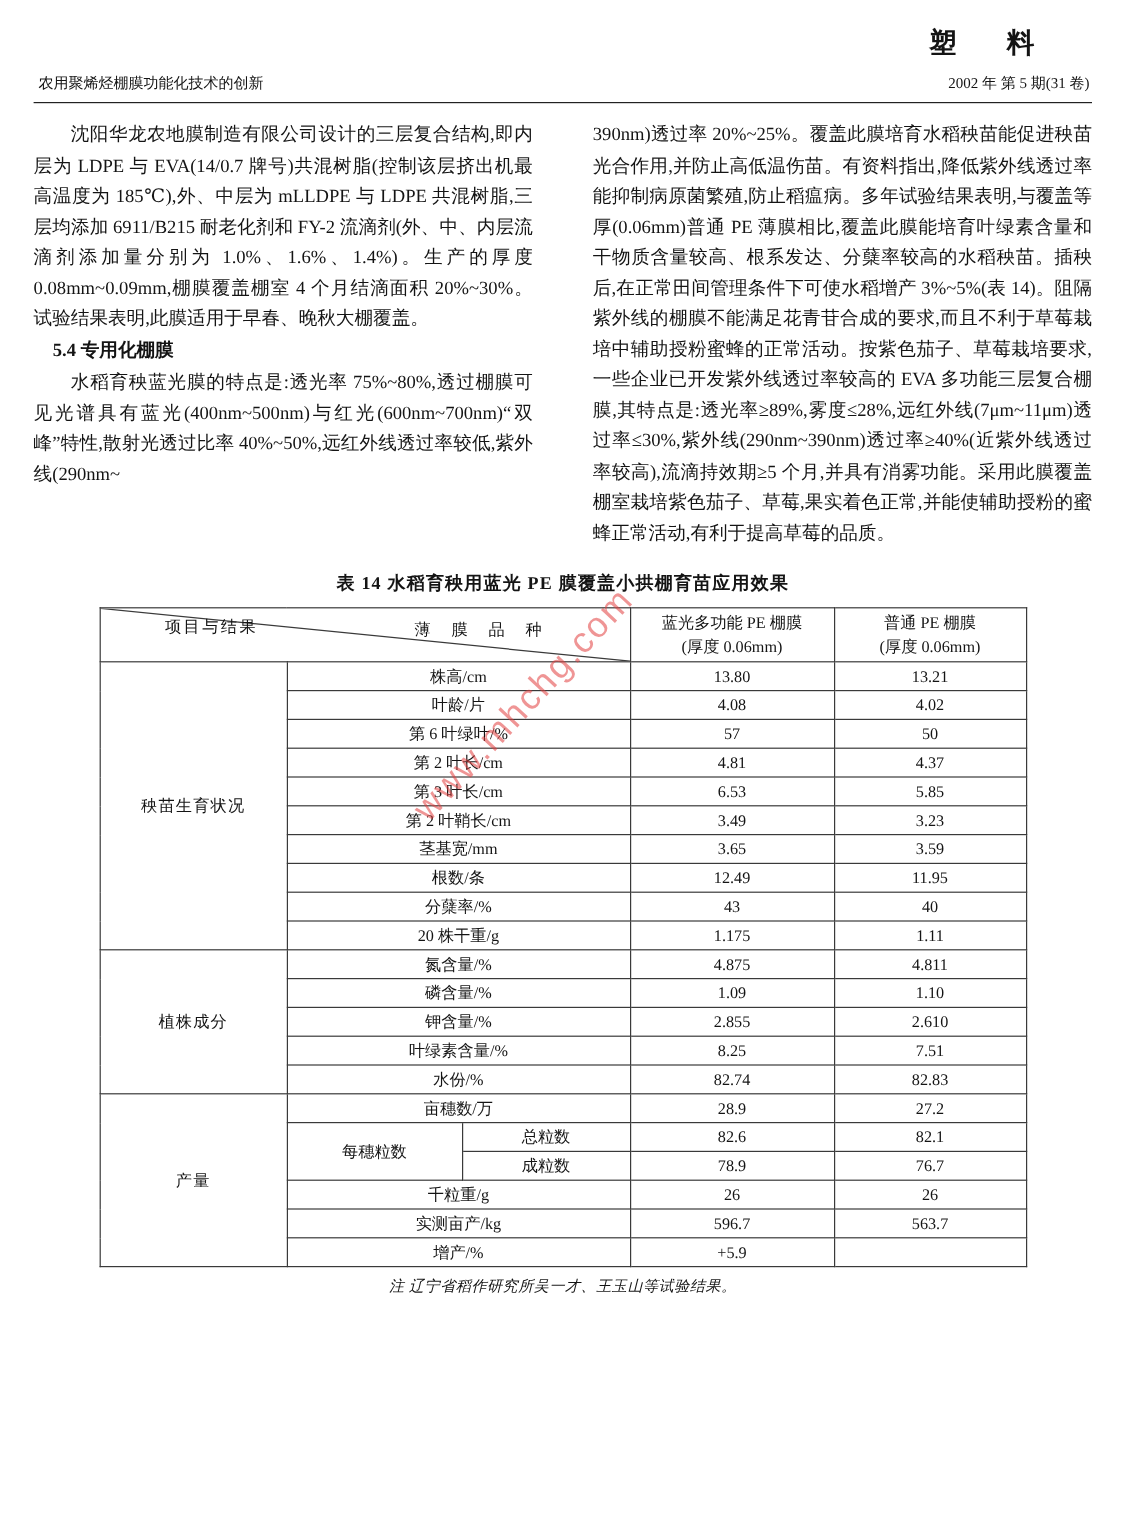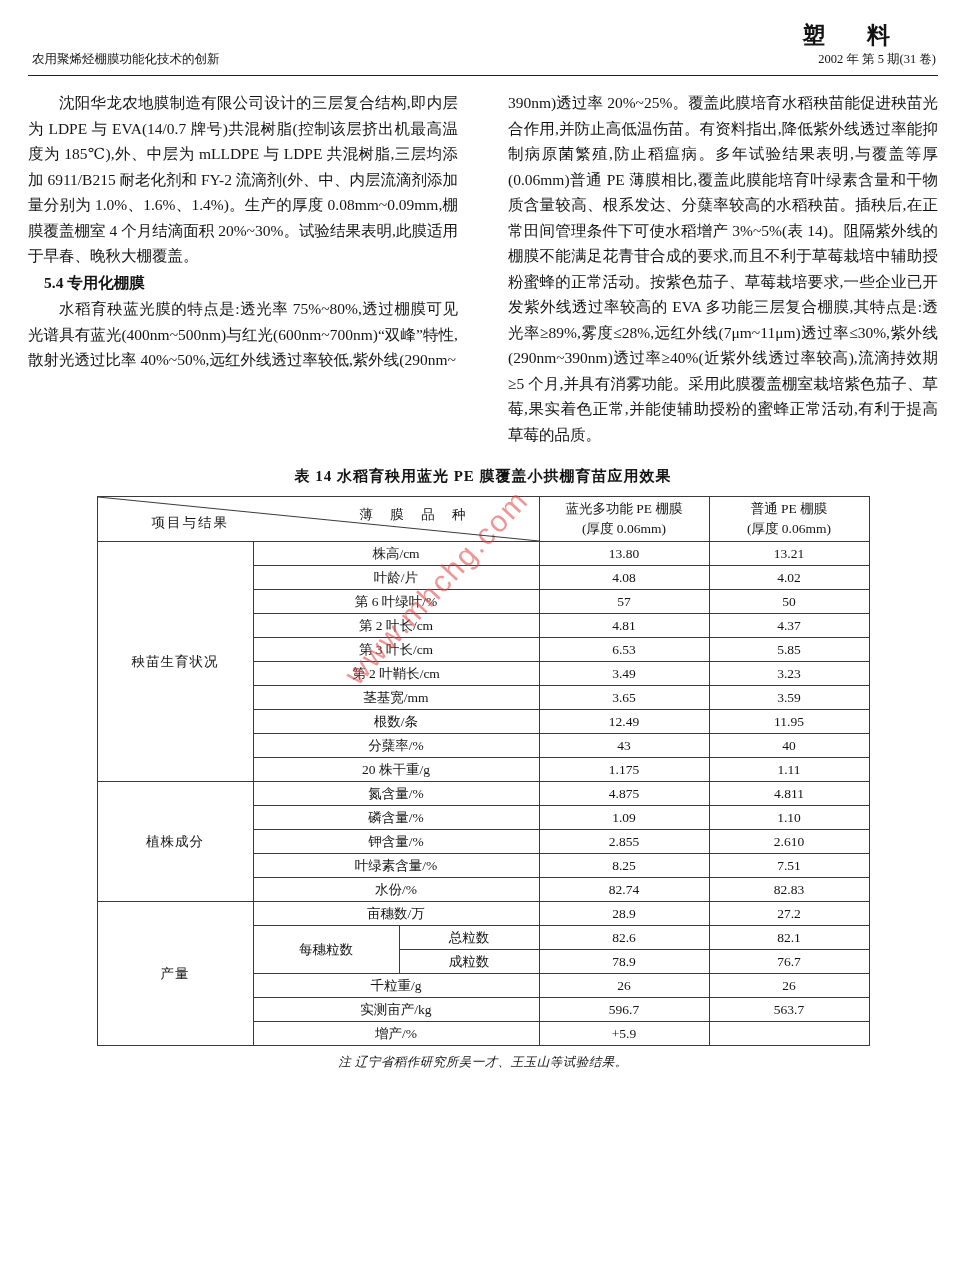--- a/index.html
+++ b/index.html
@@ -4,30 +4,30 @@
 <style>
   * { margin:0; padding:0; box-sizing:border-box; }
   html,body { background:#ffffff; }
   body {
     width:954px; height:1270px;
     font-family:"Liberation Serif","DejaVu Serif",serif;
     color:#141414;
   }
   .page {
     position:relative; width:954px; height:1270px;
-    padding:16px 16px 0 28px; overflow:hidden; background:#fff;
+    padding:16px 44px 0 28px; overflow:hidden; background:#fff;
   }
   
   .journal {
     text-align:right; font-size:23px; font-weight:bold;
     letter-spacing:18px; padding-right:30px; margin-top:4px;
   }
   .head-row {
     display:flex; justify-content:space-between; align-items:flex-end;
-    font-size:12.5px; padding:0 2px 7px 4px;
+    font-size:12.5px; margin-top:10px; padding:0 2px 7px 4px;
   }
   header { border-bottom:1.5px solid #222; }
   
   .columns {
     display:flex; gap:50px; margin-top:14px;
     font-size:15.5px; line-height:25.5px; text-align:justify;
   }
   .col { flex:1; min-width:0; }
   p.indent { text-indent:2em; }
   h3.sub { font-size:15.5px; font-weight:bold; margin:1px 0 1px 16px; }
@@ -54,21 +54,21 @@
   table.effect col.c-val1  { width:170px; }
   table.effect col.c-val2  { width:160px; }
   table.effect td, table.effect th {
     border:1px solid #3a3a3a; text-align:center; vertical-align:middle;
     font-weight:normal; padding:2px 4px; height:24px;
   }
   th.colhead { height:66px; line-height:20px; }
   th.corner { position:relative; height:66px; padding:0; }
   th.corner svg { position:absolute; left:0; top:0; width:100%; height:100%; display:block; }
   .corner-top { position:absolute; top:9px; right:66px; letter-spacing:7px; }
-  .corner-bottom { position:absolute; bottom:9px; left:54px; letter-spacing:2px; }
+  .corner-bottom { position:absolute; bottom:19px; left:54px; letter-spacing:2px; }
   td.group { letter-spacing:1px; }
   .footnote {
     text-align:center; font-size:12.5px; margin-top:8px; letter-spacing:0.5px;font-style:italic;
   }
 </style>
 </head>
 <body>
 
 <div class="page">
 

